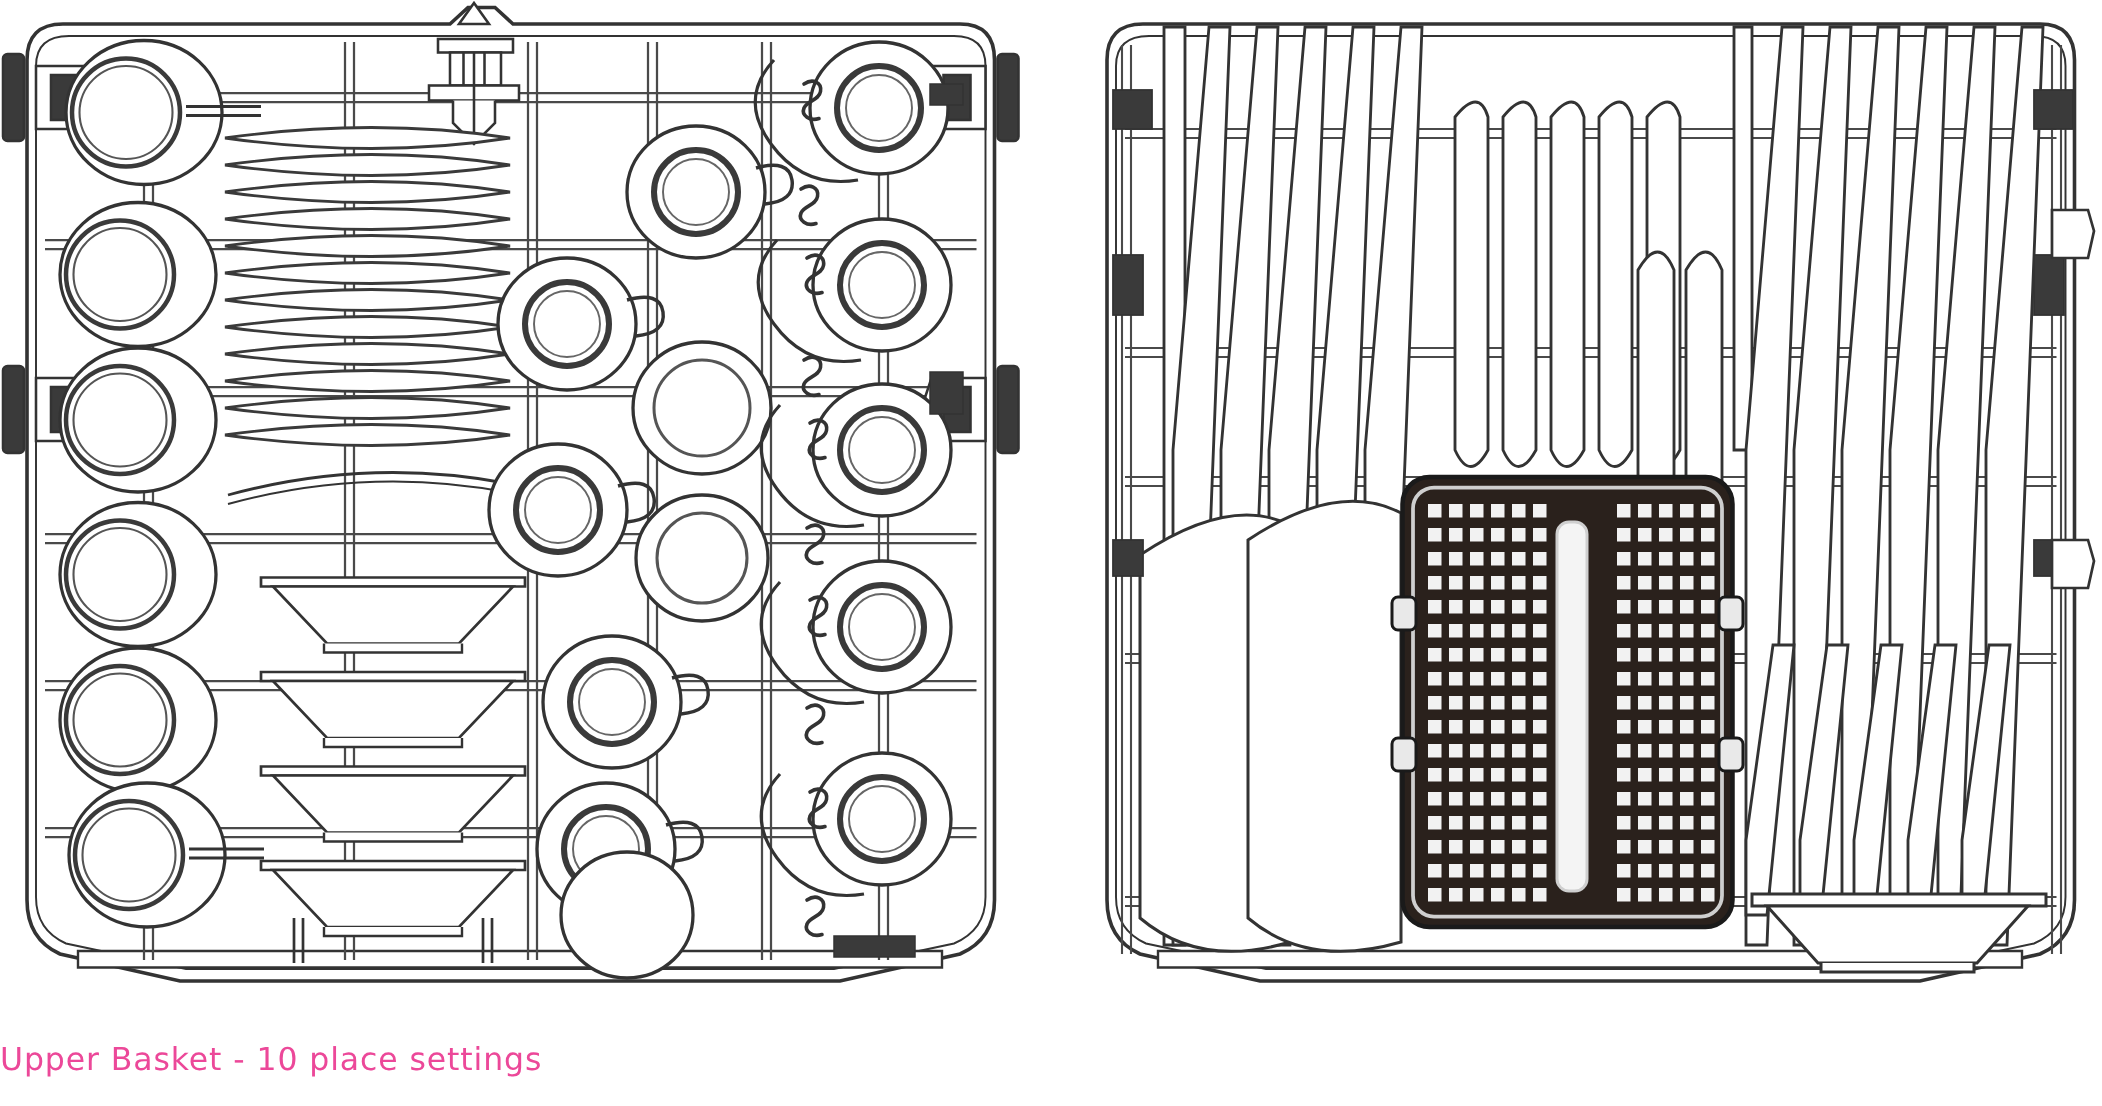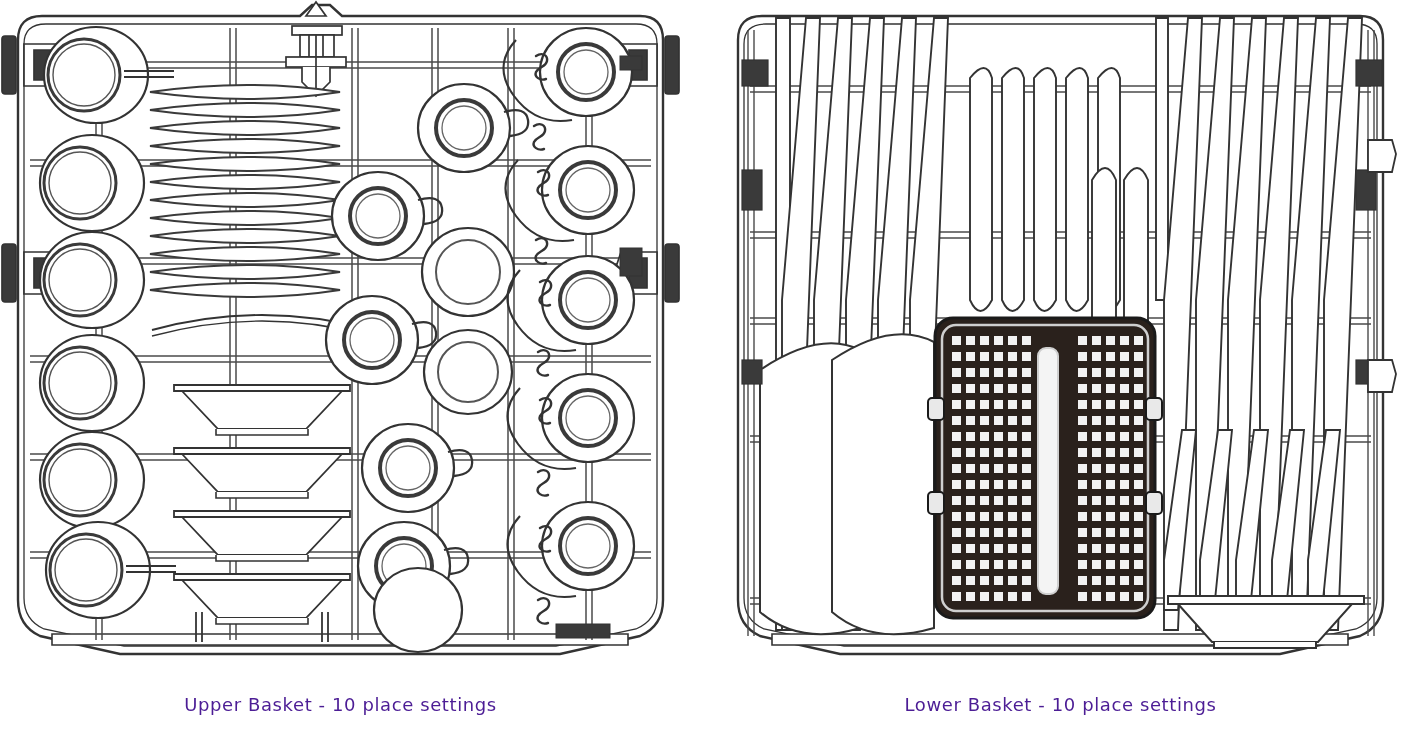--- a/index.html
+++ b/index.html
@@ -35,25 +35,25 @@
     width: 681px;
     height: 680px;
   }
   .diagram svg { display: block; width: 100%; height: 100%; }
 
   .caption {
     position: absolute;
     left: 0;
     top: 694px;
     width: 681px;
-    text-align: center;
-    font-size: 18px;
+    text-align: left;
+    font-size: 21px;
     letter-spacing: 0.6px;
     font-weight: 400;
-    color: #4c1d95;
+    color: #ec4899;
     font-family: "DejaVu Sans", "Liberation Sans", sans-serif;
     white-space: nowrap;
   }
 </style>
 </head>
 <body>
 
 <div id="page">
 
   <div class="panel" id="panel-upper">
@@ -623,16 +623,15 @@
           <rect x="636" y="60" width="26" height="26"></rect>
           <rect x="636" y="170" width="20" height="40"></rect>
           <rect x="636" y="360" width="20" height="24"></rect>
         </g>
         <g fill="#fff" stroke="#333" stroke-width="1.8">
           <path d="M648 360 L672 360 L676 374 L672 392 L648 392 Z"></path>
           <path d="M648 140 L672 140 L676 154 L672 172 L648 172 Z"></path>
         </g>
       </svg>
     </div>
-    <div class="caption">Lower Basket - 10 place settings</div>
   </div>
 
 </div>
 
 </body></html>

